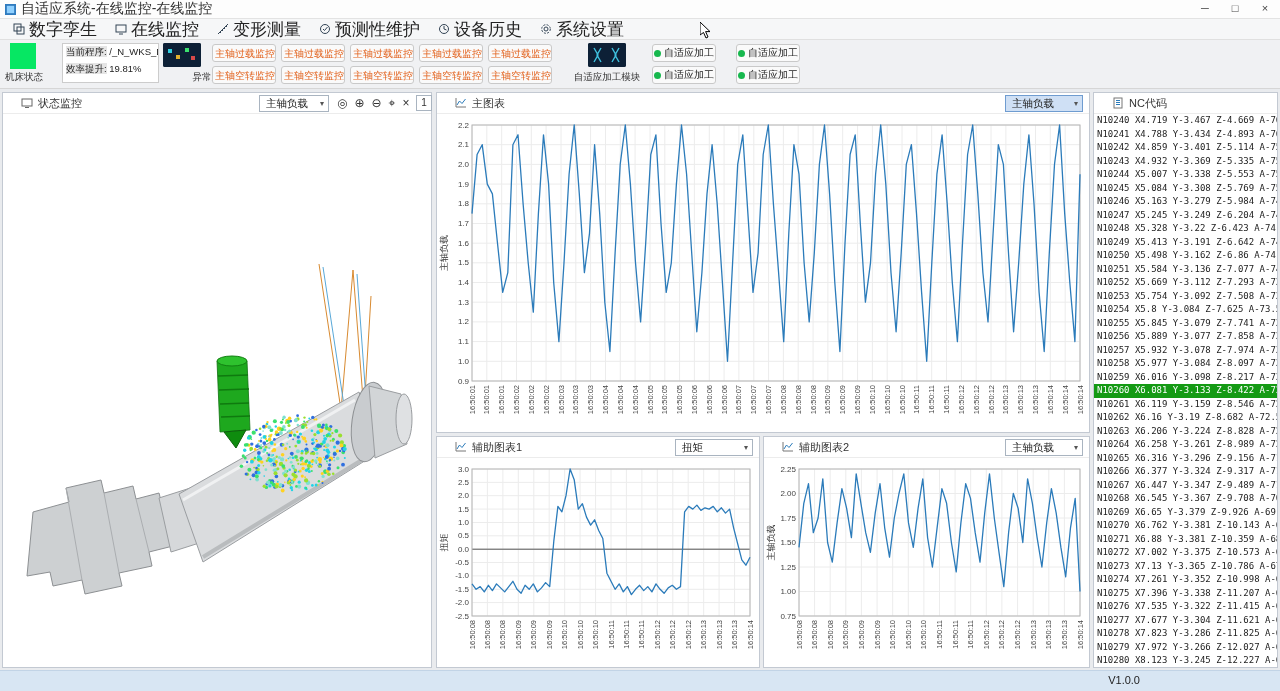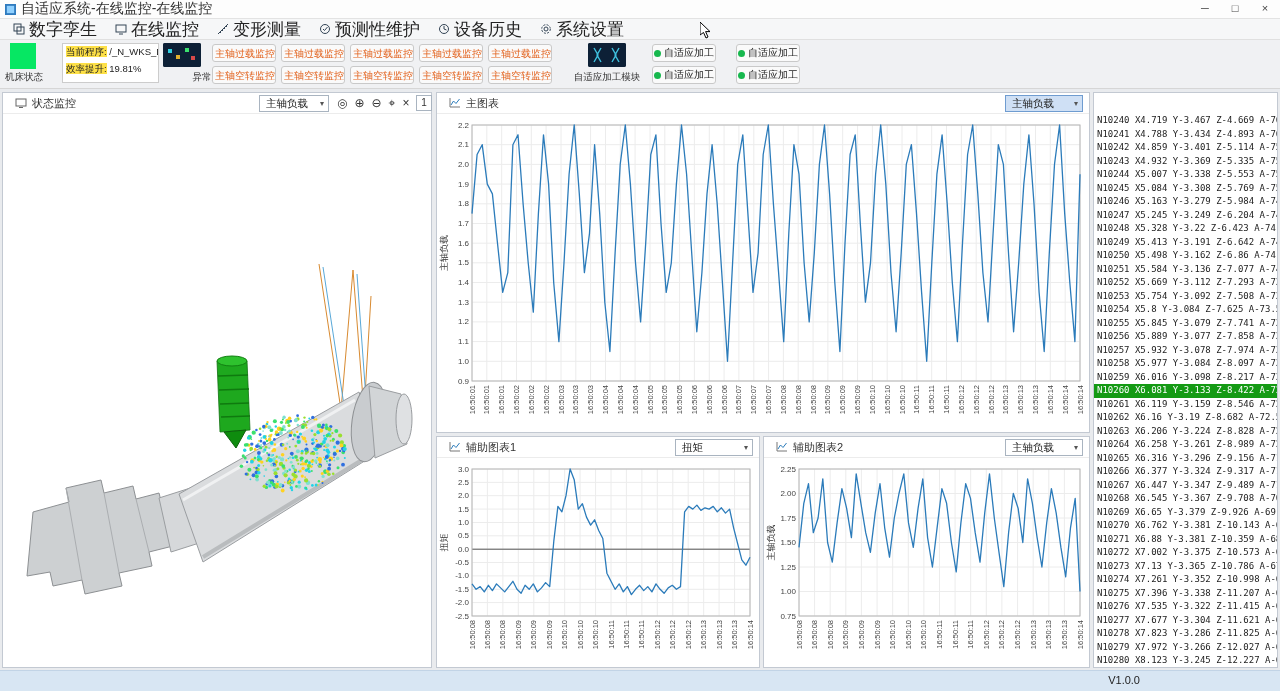--- a/index.html
+++ b/index.html
@@ -17,36 +17,36 @@
   .menubar{position:absolute;left:0;top:19px;right:0;height:21px;background:#f6f7f8;border-bottom:1px solid #e0e0e0;display:flex;align-items:center;padding-left:4px;}
   .menu-item{display:flex;align-items:center;gap:4px;padding:11px 9px;font-size:17px;color:#222;}
   .menu-item svg{display:block;}
 
   
   .toolbar{position:absolute;left:0;top:40px;right:0;height:49px;background:#f0f1f3;border-bottom:1px solid #d6d6d6;}
   .machine-square{position:absolute;left:10px;top:3px;width:26px;height:26px;}
   .machine-label{position:absolute;left:2px;top:31px;width:44px;text-align:center;font-size:9.5px;color:#333;}
   .prog-box{position:absolute;left:62px;top:3px;width:97px;height:40px;background:#fff;border:1px solid #ccc;font-size:9.5px;overflow:hidden;}
   .prog-row{padding:2px 3px;white-space:nowrap;}
-  .prog-row .lbl{background:#fde047;}
+  .prog-row .lbl{background:#e5e5e5;}
   .module-icon{position:absolute;top:3px;width:38px;height:24px;background:#0d2036;border-radius:2px;}
   .module-label{position:absolute;top:31px;text-align:center;font-size:9.5px;color:#333;}
   #anomaly-icon{left:163px;}
   #anomaly-label{left:147px;width:70px;margin-left:39px;}
   #adaptive-icon{left:588px;}
   #adaptive-label{left:568px;width:78px;}
   .mon-grid{position:absolute;left:212px;top:4px;display:grid;grid-template-columns:repeat(5,64px);grid-auto-rows:18px;gap:4px 5px;}
   .mon-btn{font-size:10px;color:#e2611c;background:#fafafa;border:1px solid #c9c9c9;border-radius:3px;line-height:15px;text-align:right;white-space:nowrap;overflow:hidden;cursor:default;}
   .adp-grid{position:absolute;left:652px;top:4px;display:grid;grid-template-columns:repeat(2,64px);grid-auto-rows:18px;gap:4px 20px;}
   .adp-btn{display:flex;align-items:center;justify-content:center;gap:3px;font-size:10px;color:#222;background:#fafafa;border:1px solid #c9c9c9;border-radius:3px;cursor:default;}
   .dot{width:7px;height:7px;border-radius:50%;background:#17b84e;flex:0 0 auto;}
 
   
   .panel{position:absolute;background:#fff;border:1px solid #c3c9d2;}
-  .panel-head{position:relative;height:21px;display:flex;align-items:center;gap:5px;padding-left:12px;border-bottom:1px solid #ececec;font-size:11px;color:#333;}
+  .panel-head{position:relative;height:21px;display:flex;align-items:center;gap:5px;padding-left:18px;border-bottom:1px solid #ececec;font-size:11px;color:#333;}
   #left-panel{left:2px;top:92px;width:430px;height:576px;}
   #main-chart-panel{left:436px;top:92px;width:654px;height:341px;}
   #aux1-panel{left:436px;top:436px;width:324px;height:232px;}
   #aux2-panel{left:763px;top:436px;width:327px;height:232px;}
   #nc-panel{left:1093px;top:92px;width:185px;height:576px;}
 
   .select{height:17px;border:1px solid #a9b4c0;background:#fff;display:flex;align-items:center;justify-content:space-between;font-size:10.5px;padding:0 4px 0 6px;color:#222;cursor:default;}
   .select .arr{font-size:8px;color:#555;margin-left:6px;}
   .select.blue{background:#cfe0f5;border-color:#6f9cd0;}
   .hd-right{position:absolute;right:6px;top:2px;width:78px;}
@@ -906,20 +906,27 @@
         <text transform="rotate(-90 299.4 161)" x="299.4" y="163.5" font-size="7.5" text-anchor="end" fill="#444">16:50:13</text>
         <text transform="rotate(-90 315.0 161)" x="315.0" y="163.5" font-size="7.5" text-anchor="end" fill="#444">16:50:14</text>
         <rect x="34" y="10" width="281" height="147" fill="none" stroke="#b5b5b5"></rect>
         <polyline points="34.0,88.4 38.8,44.3 43.5,24.7 48.3,73.7 53.1,59.0 57.8,19.8 62.6,83.5 67.3,103.1 72.1,63.9 76.9,29.6 81.6,49.2 86.4,78.6 91.2,14.9 95.9,44.3 100.7,73.7 105.4,93.3 110.2,54.1 115.0,24.7 119.7,68.8 124.5,98.2 129.3,59.0 134.0,34.5 138.8,14.9 143.5,63.9 148.3,88.4 153.1,49.2 157.8,19.8 162.6,78.6 167.4,108.0 172.1,68.8 176.9,29.6 181.6,44.3 186.4,83.5 191.2,112.9 195.9,63.9 200.7,24.7 205.5,39.4 210.2,73.7 215.0,103.1 219.7,54.1 224.5,14.9 229.3,59.0 234.0,93.3 238.8,127.6 243.6,73.7 248.3,34.5 253.1,49.2 257.8,83.5 262.6,19.8 267.4,44.3 272.1,78.6 276.9,108.0 281.7,63.9 286.4,29.6 291.2,54.1 295.9,88.4 300.7,117.8 305.5,68.8 310.2,39.4 315.0,132.5 " fill="none" stroke="#2b7bba" stroke-width="1.3" stroke-linejoin="round"></polyline>
         <text transform="rotate(-90 9 83.5)" x="9" y="83.5" font-size="9" text-anchor="middle" fill="#333">主轴负载</text>
       </svg>
   </div>
 </div>
 
 <div id="nc-panel" class="panel">
+  <div class="panel-head">
+    <svg width="12" height="12" viewBox="0 0 12 12">
+      <rect x="2" y="1" width="8" height="10" fill="none" stroke="#777"></rect>
+        <path d="M4,3.5 h4 M4,5.5 h4 M4,7.5 h4" stroke="#2b7bba"></path>
+    </svg>
+    <span>NC代码</span>
+  </div>
   <div id="nc-list" class="nc-list">
       <div class="nc-line">N10240 X4.719 Y-3.467 Z-4.669 A-76.396</div>
       <div class="nc-line">N10241 X4.788 Y-3.434 Z-4.893 A-76.062</div>
       <div class="nc-line">N10242 X4.859 Y-3.401 Z-5.114 A-75.775</div>
       <div class="nc-line">N10243 X4.932 Y-3.369 Z-5.335 A-75.523</div>
       <div class="nc-line">N10244 X5.007 Y-3.338 Z-5.553 A-75.297</div>
       <div class="nc-line">N10245 X5.084 Y-3.308 Z-5.769 A-75.088</div>
       <div class="nc-line">N10246 X5.163 Y-3.279 Z-5.984 A-74.892</div>
       <div class="nc-line">N10247 X5.245 Y-3.249 Z-6.204 A-74.701</div>
       <div class="nc-line">N10248 X5.328 Y-3.22 Z-6.423 A-74.52 C</div>

